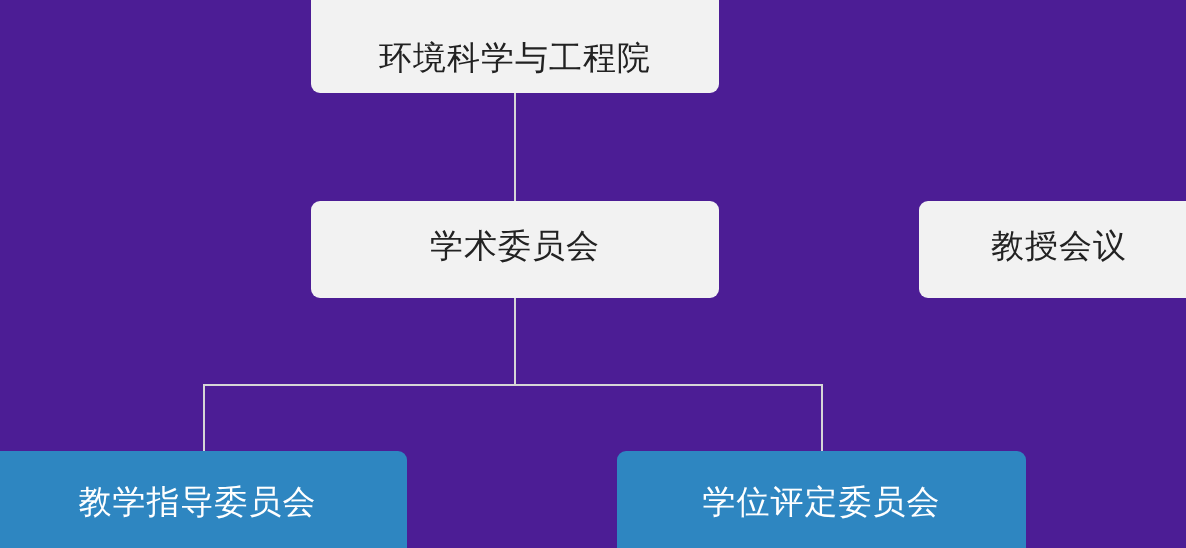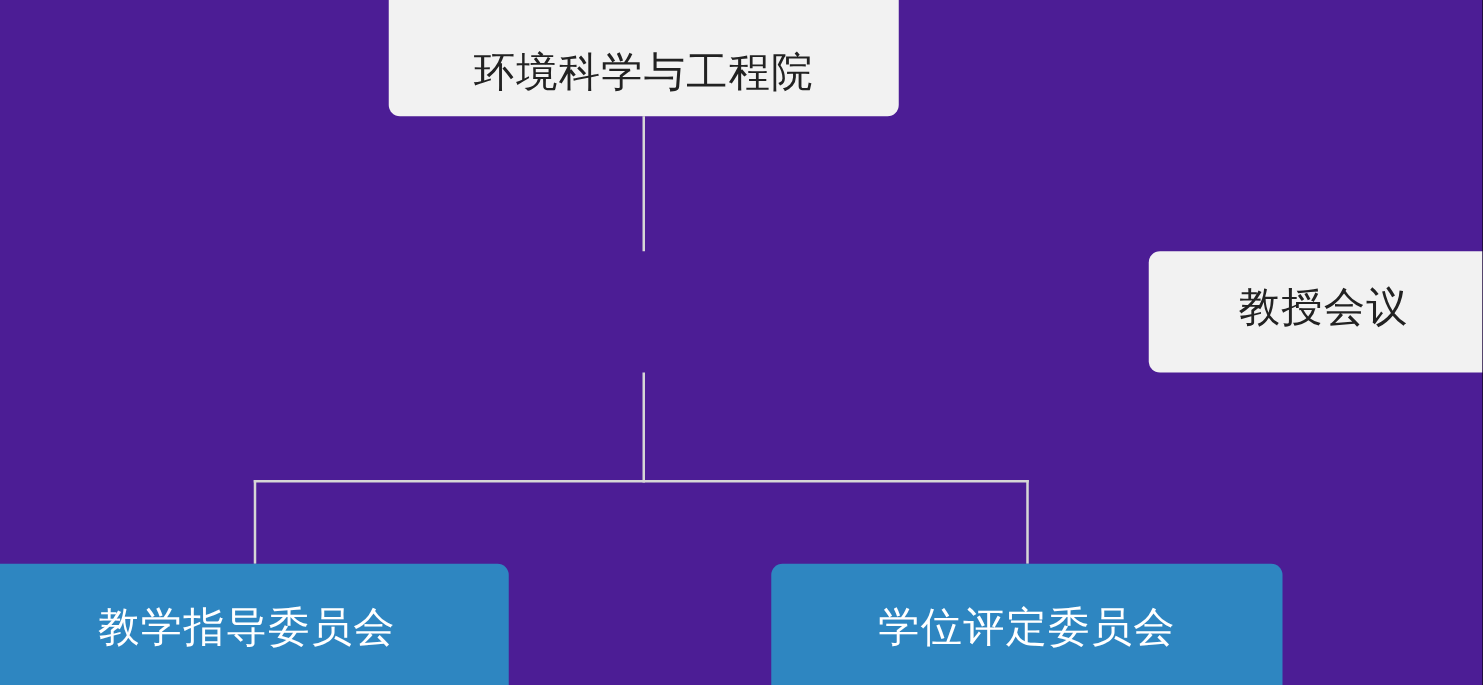--- a/index.html
+++ b/index.html
@@ -75,20 +75,21 @@
   <div class="conn v" id="conn-academic-bus"></div>
 
   <div class="conn h" id="conn-bus"></div>
 
   <div class="conn v" id="conn-bus-teaching"></div>
 
   <div class="conn v" id="conn-bus-degree"></div>
 
   <div class="node node-plain" id="node-institute">环境科学与工程院</div>
 
+  <div class="node node-plain" id="node-academic">学术委员会</div>
 
   <div class="node node-plain" id="node-professor">教授会议</div>
 
   <div class="node node-accent" id="node-teaching">教学指导委员会</div>
 
   <div class="node node-accent" id="node-degree">学位评定委员会</div>
 
 </div>
 
 </body></html>

